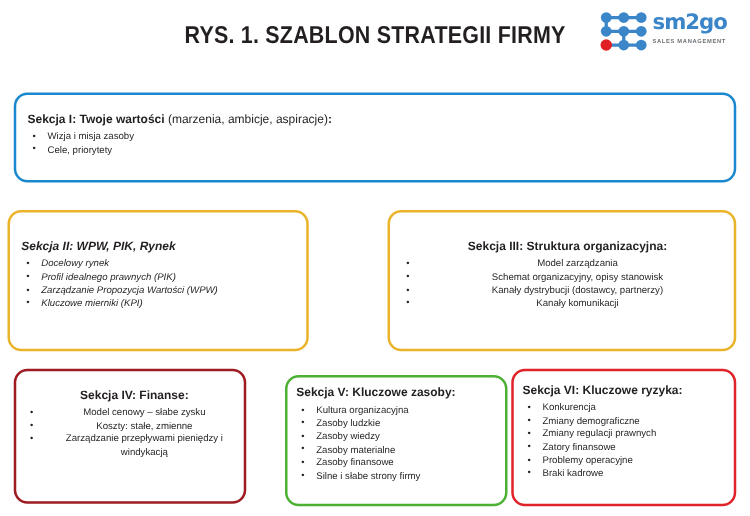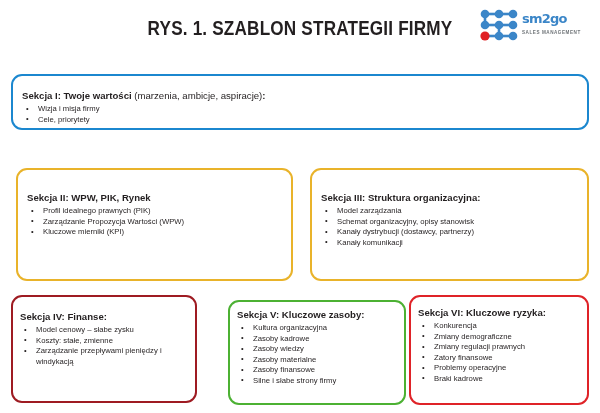--- a/index.html
+++ b/index.html
@@ -55,21 +55,21 @@
     height: 32px;
   }
   .logo-text-wrap {
     position: absolute;
     left: 43px;
     top: 1px;
     width: 70px;
   }
   .logo-word {
     font-family: "DejaVu Sans", sans-serif;
-    font-size: 13px;
+    font-size: 17px;
     font-weight: bold;
     letter-spacing: -0.8px;
     color: #3b86c8;
     line-height: 19px;
   }
   .logo-tag {
     font-family: "Liberation Sans", sans-serif;
     font-size: 4.6px;
     font-weight: bold;
     letter-spacing: 0.55px;
@@ -118,30 +118,30 @@
   ul.bullets li::before {
     content: "\2022";
     position: absolute;
     left: 4px;
     top: -0.5px;
     font-size: 7.5px;
     color: #231f20;
   }
 
   
-  #box-1 { left: 11px;  top: 74px;  width: 578px; height: 56px;  border-width: 2.1px; border-color: #1b87cf; }
+  #box-1 { left: 11px;  top: 74px;  width: 578px; height: 72px;  border-width: 2.1px; border-color: #1b87cf; }
   #box-1 .box-inner { top: 14px; padding-left: 9px; }
 
-  #box-2 { left: 16px;  top: 168px; width: 277px; height: 113px; border-width: 2.1px; border-color: #e9b32a; }
+  #box-2 { left: 6px;  top: 168px; width: 241px; height: 113px; border-width: 2.1px; border-color: #e9b32a; font-style: italic; }
   #box-2 .box-inner { top: 22px; padding-left: 9px; }
 
   #box-3 { left: 310px; top: 168px; width: 279px; height: 113px; border-width: 2.1px; border-color: #e9b32a; }
   #box-3 .box-inner { top: 22px; padding-left: 9px; }
 
-  #box-4 { left: 11px;  top: 295px; width: 186px; height: 108px; border-width: 2.1px; border-color: #9e1b22; }
+  #box-4 { left: 11px;  top: 295px; width: 186px; height: 108px; border-width: 2.1px; border-color: #9e1b22; text-align: center; }
   #box-4 .box-inner { top: 14px; padding-left: 7px; }
 
   #box-5 { left: 215px; top: 300px; width: 178px; height: 105px; border-width: 2.1px; border-color: #4cb133; margin-left: 13px; }
   #box-5 .box-inner { top: 7px; padding-left: 7px; }
 
   #box-6 { left: 409px; top: 295px; width: 180px; height: 110px; border-width: 2.1px; border-color: #df2328; }
   #box-6 .box-inner { top: 10px; padding-left: 7px; }
 </style>
 </head>
 <body>
@@ -179,40 +179,41 @@
     </div>
   </div>
 </div>
 
 <div class="box" id="box-1" style="border-color: rgb(27, 135, 207);">
   <div class="box-inner">
     <div class="box-title">
       <span>Sekcja I: Twoje wartości</span><span class="light"> (marzenia, ambicje, aspiracje)</span><span>:</span>
     </div>
     <ul class="bullets">
-      <li>Wizja i misja firmy</li>
+      <li>Wizja i misja zasoby</li>
       <li>Cele, priorytety</li>
     </ul>
   </div>
 </div>
 
 <div class="box" id="box-2" style="border-color: rgb(233, 179, 42);">
   <div class="box-inner">
     <div class="box-title">
       <span>Sekcja II: WPW, PIK, Rynek</span>
     </div>
     <ul class="bullets">
+      <li>Docelowy rynek</li>
       <li>Profil idealnego prawnych (PIK)</li>
       <li>Zarządzanie Propozycja Wartości (WPW)</li>
       <li>Kluczowe mierniki (KPI)</li>
     </ul>
   </div>
 </div>
 
-<div class="box" id="box-3" style="border-color: rgb(233, 179, 42);">
+<div class="box" id="box-3" style="border-color: rgb(233, 179, 42); text-align: center;">
   <div class="box-inner">
     <div class="box-title">
       <span>Sekcja III:  Struktura organizacyjna:</span>
     </div>
     <ul class="bullets">
       <li>Model zarządzania</li>
       <li>Schemat organizacyjny, opisy stanowisk</li>
       <li>Kanały dystrybucji (dostawcy, partnerzy)</li>
       <li>Kanały komunikacji</li>
     </ul>
@@ -232,21 +233,21 @@
   </div>
 </div>
 
 <div class="box" id="box-5" style="border-color: rgb(76, 177, 51);">
   <div class="box-inner">
     <div class="box-title">
       <span>Sekcja V: Kluczowe zasoby:</span>
     </div>
     <ul class="bullets">
       <li>Kultura organizacyjna</li>
-      <li>Zasoby kadrowe</li>
+      <li>Zasoby ludzkie</li>
       <li>Zasoby wiedzy</li>
       <li>Zasoby materialne</li>
       <li>Zasoby finansowe</li>
       <li>Silne i słabe strony firmy</li>
     </ul>
   </div>
 </div>
 
 <div class="box" id="box-6" style="border-color: rgb(223, 35, 40);">
   <div class="box-inner">

